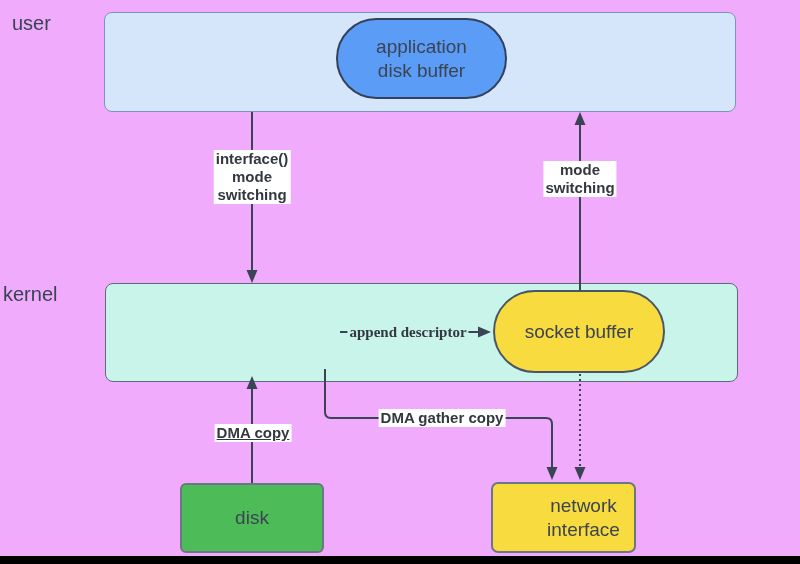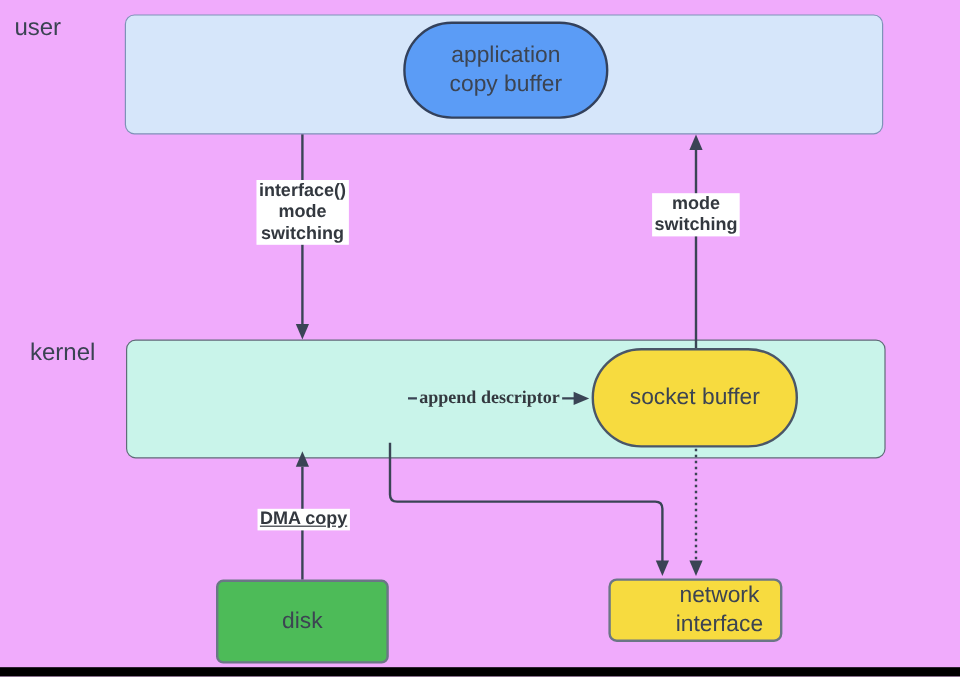--- a/index.html
+++ b/index.html
@@ -27,21 +27,21 @@
     border:1px solid var(--kernel-band-border);
   }
   
   .layer-caption{
     position:absolute;
     font-size:20px;
     color:var(--layer-text);
     white-space:nowrap;
   }
   #user-caption{left:12px;top:12px;}
-  #kernel-caption{left:3px;top:283px;margin-left:22px;}
+  #kernel-caption{left:3px;top:283px;}
   
   .node{
     position:absolute;
     box-sizing:border-box;
     display:flex;align-items:center;justify-content:center;
     text-align:center;
     font-size:19px;line-height:24px;
     color:var(--node-text);
     white-space:pre-line;
   }
@@ -63,21 +63,21 @@
     border:2px solid var(--shape-border);
     border-radius:42px;
   }
   #disk{
     left:180px;top:483px;width:144px;height:70px;
     background:var(--green-fill);
     border:2px solid var(--rect-border);
     border-radius:6px;
   }
   #network-interface{
-    left:507px;top:482px;width:145px;height:53px;
+    left:491px;top:482px;width:145px;height:71px;
     background:var(--yellow-fill);
     border:2px solid var(--rect-border);
     border-radius:7px;
     padding-left:40px;
   }
   
   #connectors{
     position:absolute;left:0;top:0;width:800px;height:564px;
     pointer-events:none;
   }
@@ -112,21 +112,21 @@
 
 <div id="canvas">
 
   <div class="band" id="user-band"></div>
   <div class="band" id="kernel-band"></div>
 
   <div class="layer-caption" id="user-caption">user</div>
   <div class="layer-caption" id="kernel-caption">kernel</div>
 
   <div class="node" id="app-buffer">application
-copy buffer</div>
+disk buffer</div>
   <div class="node" id="socket-buffer">socket buffer</div>
   <div class="node" id="disk">disk</div>
   <div class="node" id="network-interface">network
 interface</div>
 
   <svg id="connectors" viewBox="0 0 800 564" xmlns="http://www.w3.org/2000/svg">
 
     <g>
       <line class="edge" x1="252" y1="112" x2="252" y2="271"></line>
       <polygon class="head" points="252,283 246.5,270 257.5,270"></polygon>
@@ -158,15 +158,16 @@
     </g>
   </svg>
 
   <div class="edge-label" style="left:252px;top:150px;">interface()
 mode
 switching</div>
   <div class="edge-label" style="left:580px;top:161px;">mode
 switching</div>
   <div class="edge-label on-band" style="left:408px;top:323px;">append descriptor</div>
   <div class="edge-label" style="left:253px;top:424px;text-decoration:underline;">DMA copy</div>
+  <div class="edge-label" style="left:442px;top:409px;">DMA gather copy</div>
 
   <div id="bottom-bar"></div>
 </div>
 
 </body></html>

